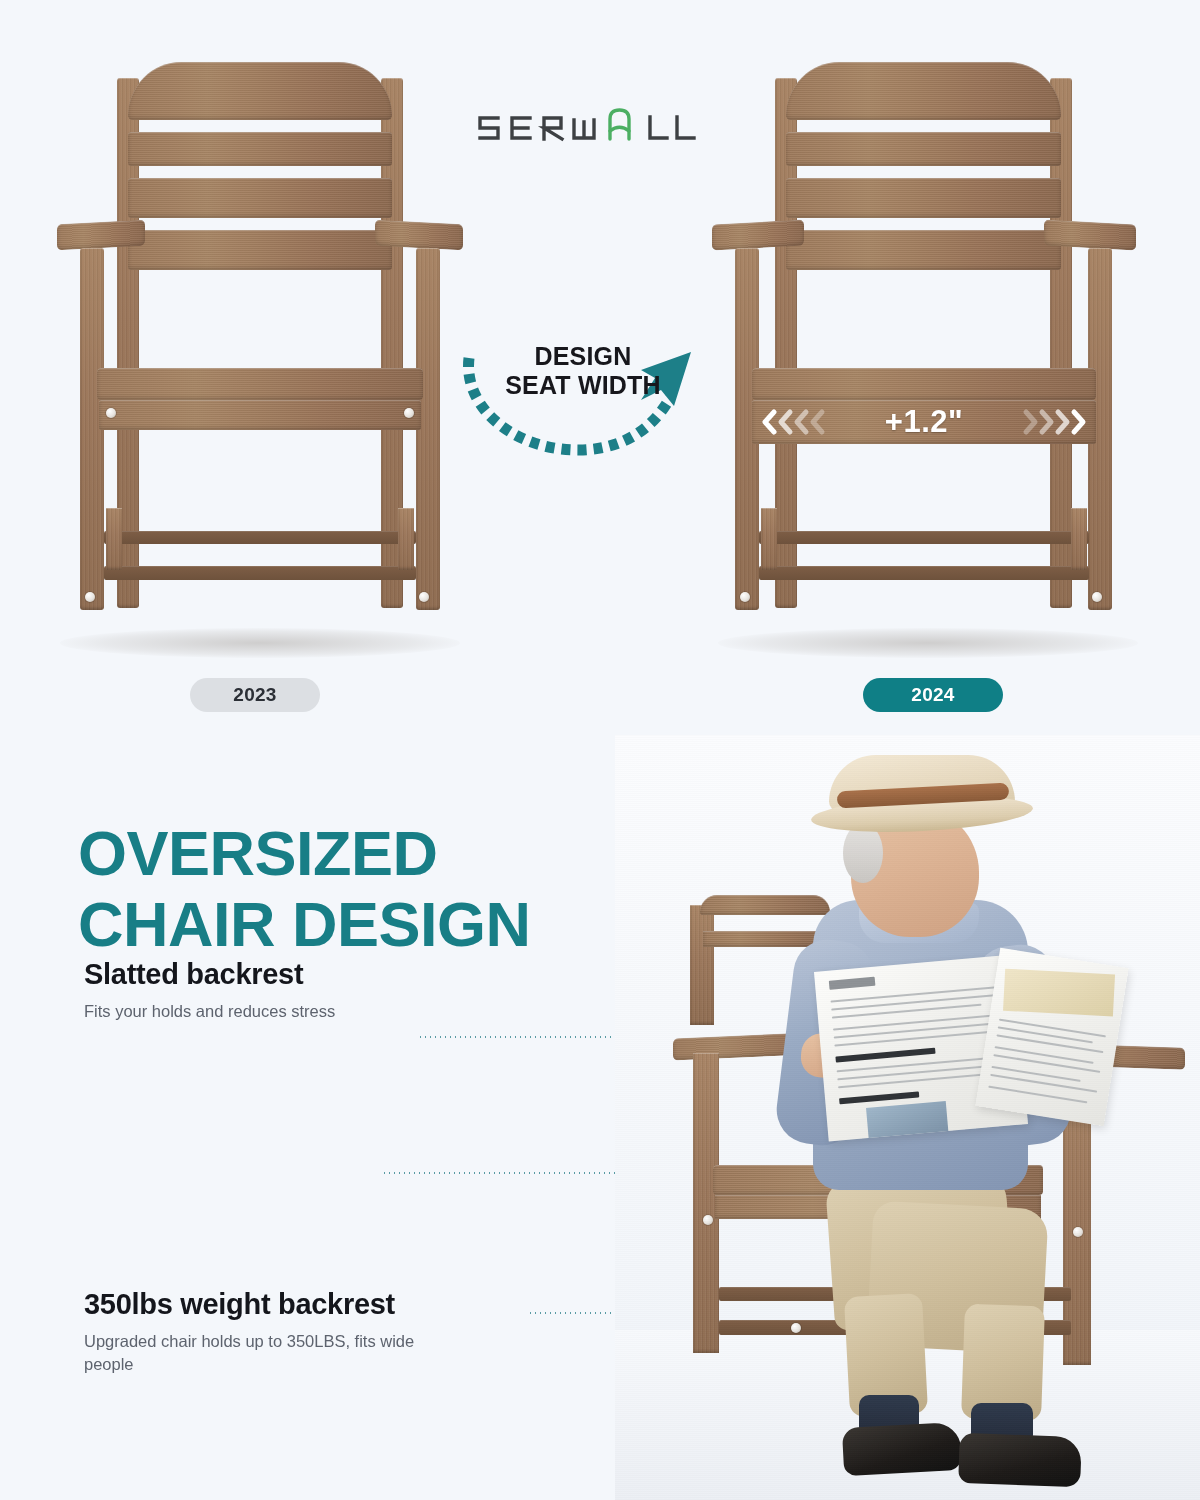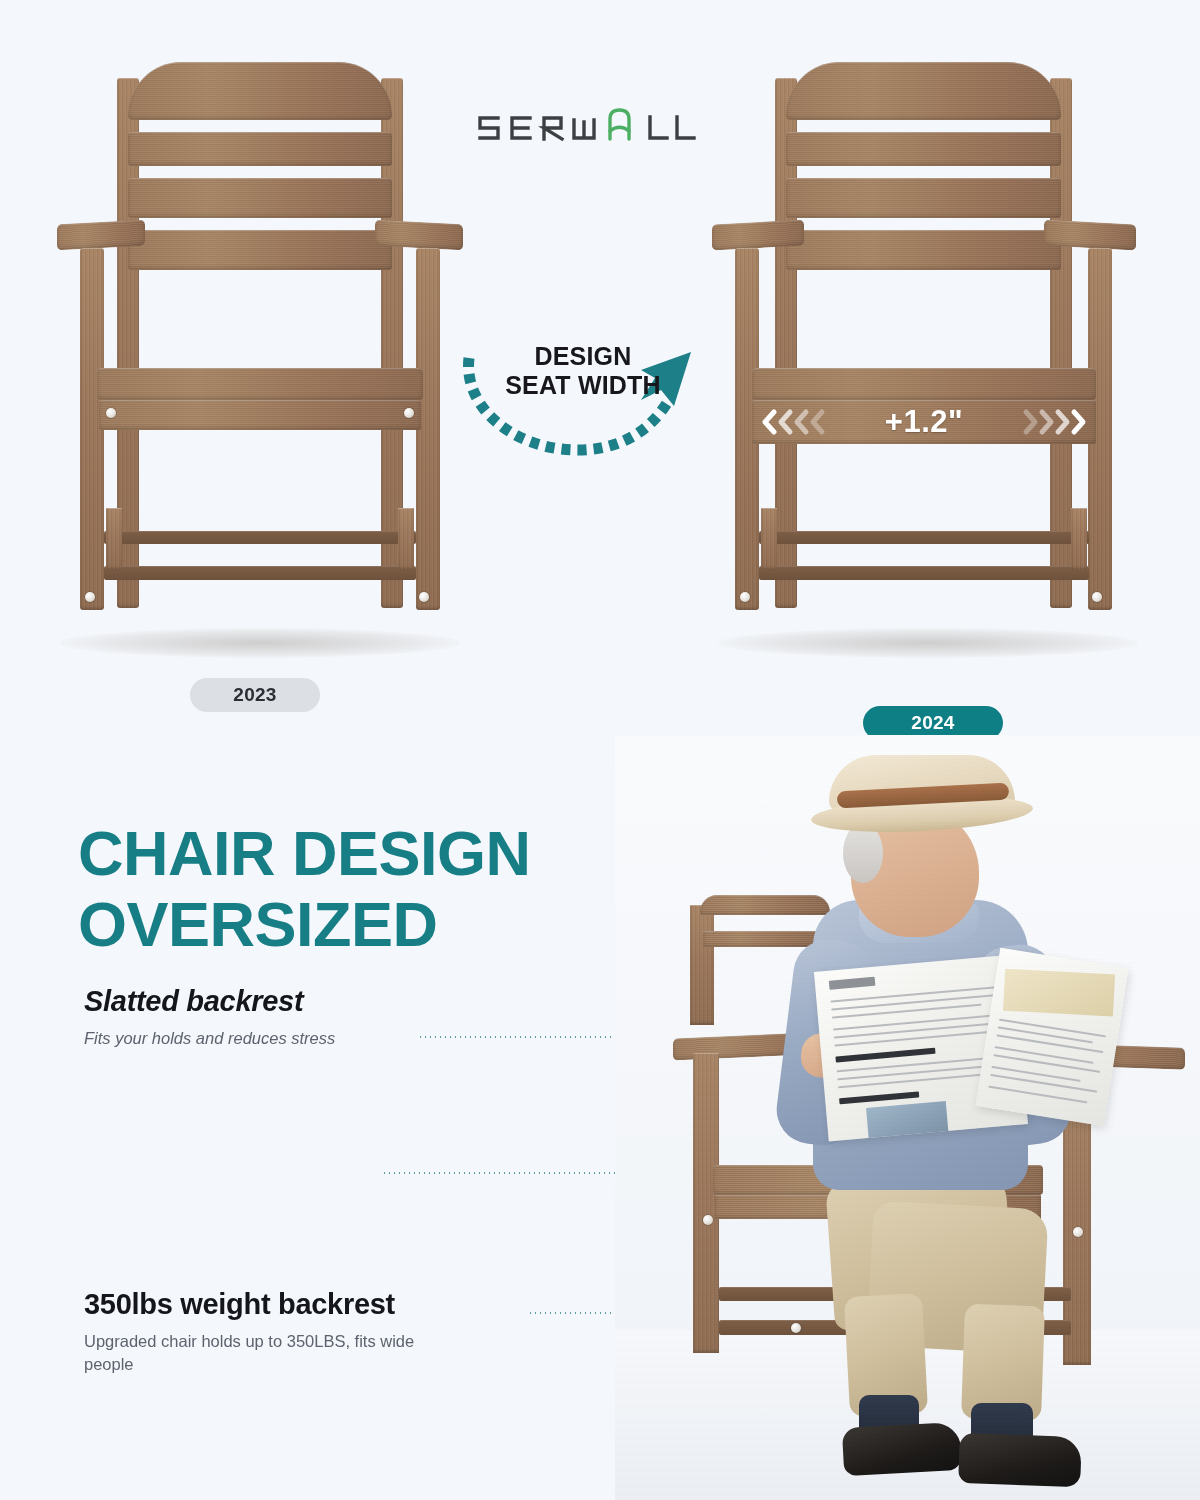--- a/index.html
+++ b/index.html
@@ -60,32 +60,32 @@
   .plusbar .val{font-size:31px;font-weight:bold;color:#ffffff;letter-spacing:.5px;
     text-shadow:0 1px 2px rgba(0,0,0,.25);}
   .chevs{position:absolute;top:0;height:100%;display:flex;align-items:center;}
   .chevs.left{left:8px;}
   .chevs.right{right:8px;}
 
   
   .badge{position:absolute;height:34px;border-radius:17px;display:flex;align-items:center;justify-content:center;
     font-size:19px;font-weight:bold;letter-spacing:.3px;}
   .badge-2023{left:190px;top:678px;width:130px;background:#dcdfe3;color:#2b2f36;}
-  .badge-2024{left:863px;top:678px;width:140px;background:#0f7f86;color:#ffffff;margin-top:28px;}
+  .badge-2024{left:863px;top:678px;width:140px;background:#0f7f86;color:#ffffff;}
 
   
   .headline{position:absolute;left:78px;top:818px;width:560px;
     font-size:63px;font-weight:bold;color:#187e86;line-height:1.12;letter-spacing:-.5px;}
   .headline span{display:block;}
 
   
   .feature{position:absolute;left:84px;width:470px;}
   .feature .ttl{font-size:29px;font-weight:bold;color:#14161c;letter-spacing:-.3px;white-space:nowrap;}
   .feature .sub{margin-top:9px;font-size:16.5px;color:#5d636e;line-height:1.42;}
-  .f1{top:985px;font-style:italic;} .f2{top:1148px;} .f3{top:1288px;}
+  .f1{top:958px;} .f2{top:1148px;} .f3{top:1288px;}
 
   .leader{position:absolute;height:2px;
     background-image:radial-gradient(circle, #5a9ba3 40%, rgba(0,0,0,0) 41%);
     background-size:5px 2px;background-repeat:repeat-x;}
   .dot{position:absolute;width:26px;height:26px;border-radius:50%;background:#0f8189;
     border:3px solid #ffffff;box-shadow:0 1px 3px rgba(0,0,0,.20);}
 
   
   .photo{position:absolute;left:615px;top:735px;width:585px;height:765px;overflow:hidden;}
   .ph-bg{position:absolute;inset:0;background:linear-gradient(180deg,#fbfcfe 0%,#f3f6fa 70%,#eef2f7 100%);}
@@ -230,22 +230,22 @@
     <div class="upgrade-text">
       <div>DESIGN</div>
       <div>SEAT WIDTH</div>
     </div>
   </div>
 
   <div class="badge badge-2023">2023</div>
   <div class="badge badge-2024">2024</div>
 
   <div class="headline">
+    <span>OVERSIZED</span>
     <span>CHAIR DESIGN</span>
-    <span>OVERSIZED</span>
   </div>
 
   <div class="feature f1">
     <div class="ttl">Slatted backrest</div>
     <div class="sub">Fits your holds and reduces stress</div>
   </div>
   <div class="leader" style="left:418px;top:1036px;width:310px;"></div>
   <div class="dot" style="left:716px;top:1023px;"></div>
 
   <div class="leader" style="left:382px;top:1172px;width:360px;"></div>

